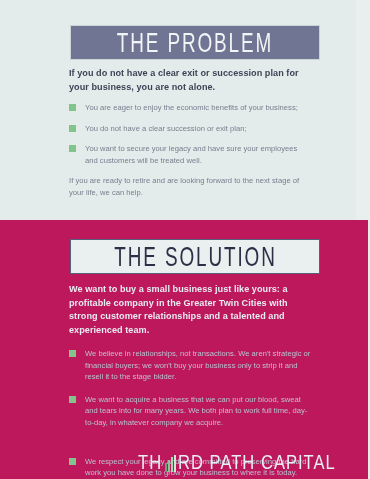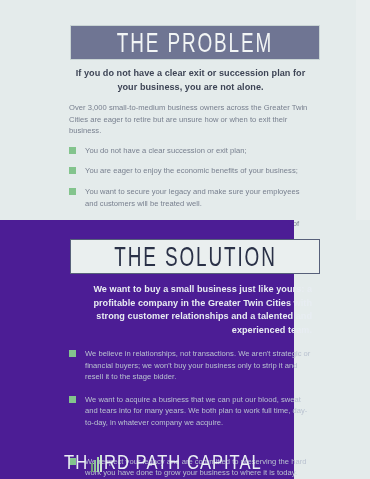--- a/index.html
+++ b/index.html
@@ -37,23 +37,23 @@
     width: 14px;
     height: 220px;
     background: #e9eeee;
   }
 
   
   .section-solution {
     position: absolute;
     left: 0;
     top: 220px;
-    width: 294px;
+    width: 368px;
     height: 259px;
-    background: #4c1d95;
+    background: #be185d;
     box-sizing: border-box;
   }
 
   
   .banner {
     position: absolute;
     left: 70px;
     width: 250px;
     height: 35px;
     display: flex;
@@ -95,21 +95,21 @@
     font-weight: bold;
     letter-spacing: 0.05px;
     margin: 0 0 8px 0;
   }
   .para {
     font-size: 7.6px;
     line-height: 11.6px;
     margin: 0 0 8px 0;
     letter-spacing: 0.02px;
   }
-  .problem-text .lead { color: #3d4455; text-align: center; }
+  .problem-text .lead { color: #3d4455; }
   .problem-text .para { color: #777f8e; }
   .solution-text .lead { color: #e8edf2; }
 
   
   .bullets {
     list-style: none;
     margin: 0;
     padding: 0;
   }
   .bullet-item {
@@ -176,49 +176,48 @@
 
   <div class="section-problem">
     <div class="section-problem-edge"></div>
 
     <div class="banner banner-problem">
       <span class="banner-text">THE PROBLEM</span>
     </div>
 
     <div class="content problem-text" style="top:67px;">
       <p class="lead">If you do not have a clear exit or succession plan for your business, you are not alone.</p>
-      <p class="para">Over 3,000 small-to-medium business owners across the Greater Twin Cities are eager to retire but are unsure how or when to exit their business.</p>
 
       <ul class="bullets">
         <li class="bullet-item">
           <span class="bullet-marker"></span>
+          <span class="bullet-text">You are eager to enjoy the economic benefits of your business;</span>
+        </li>
+        <li class="bullet-item">
+          <span class="bullet-marker"></span>
           <span class="bullet-text">You do not have a clear succession or exit plan;</span>
         </li>
         <li class="bullet-item">
           <span class="bullet-marker"></span>
-          <span class="bullet-text">You are eager to enjoy the economic benefits of your business;</span>
-        </li>
-        <li class="bullet-item">
-          <span class="bullet-marker"></span>
-          <span class="bullet-text">You want to secure your legacy and make sure your employees and customers will be treated well.</span>
+          <span class="bullet-text">You want to secure your legacy and have sure your employees and customers will be treated well.</span>
         </li>
       </ul>
 
       <p class="para" style="margin-top:2px;">If you are ready to retire and are looking forward to the next stage of your life, we can help.</p>
     </div>
   </div>
 
   <div class="section-solution">
 
     <div class="banner banner-solution">
       <span class="banner-text">THE SOLUTION</span>
     </div>
 
     <div class="content solution-text" style="top:63px;">
-      <p class="lead" style="margin-bottom:11px;text-align:right;">We want to buy a small business just like yours: a profitable company in the Greater Twin Cities with strong customer relationships and a talented and experienced team.</p>
+      <p class="lead" style="margin-bottom:11px;">We want to buy a small business just like yours: a profitable company in the Greater Twin Cities with strong customer relationships and a talented and experienced team.</p>
 
       <ul class="bullets">
         <li class="bullet-item" style="margin-bottom:11px;">
           <span class="bullet-marker"></span>
           <span class="bullet-text">We believe in relationships, not transactions. We aren't strategic or financial buyers; we won't buy your business only to strip it and resell it to the stage bidder.</span>
         </li>
         <li class="bullet-item" style="margin-bottom:27px;">
           <span class="bullet-marker"></span>
           <span class="bullet-text">We want to acquire a business that we can put our blood, sweat and tears into for many years. We both plan to work full time, day-to-day, in whatever company we acquire.</span>
         </li>

